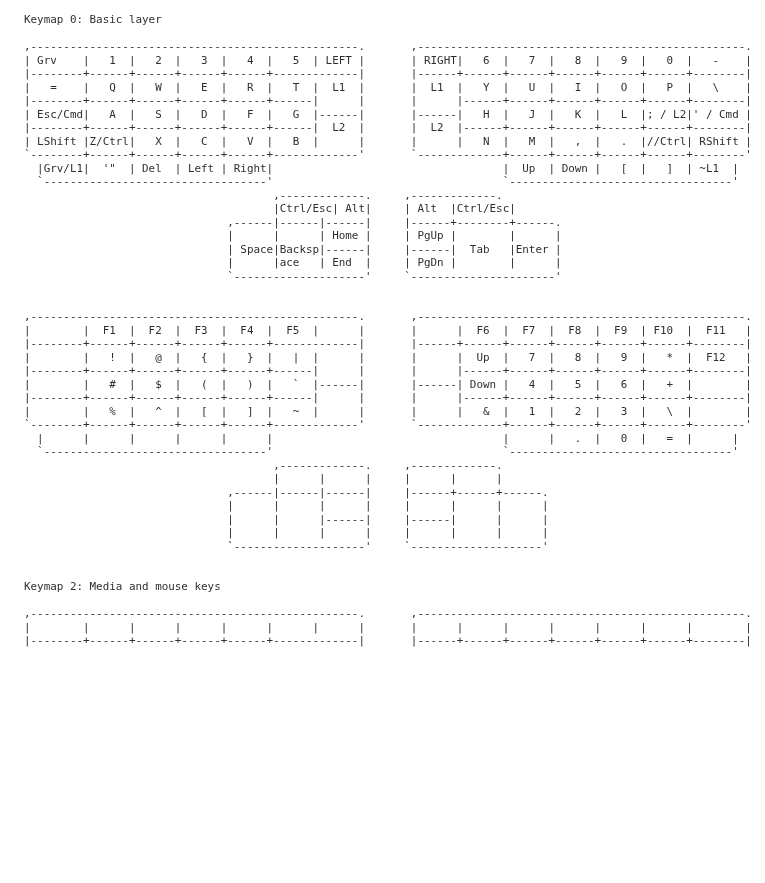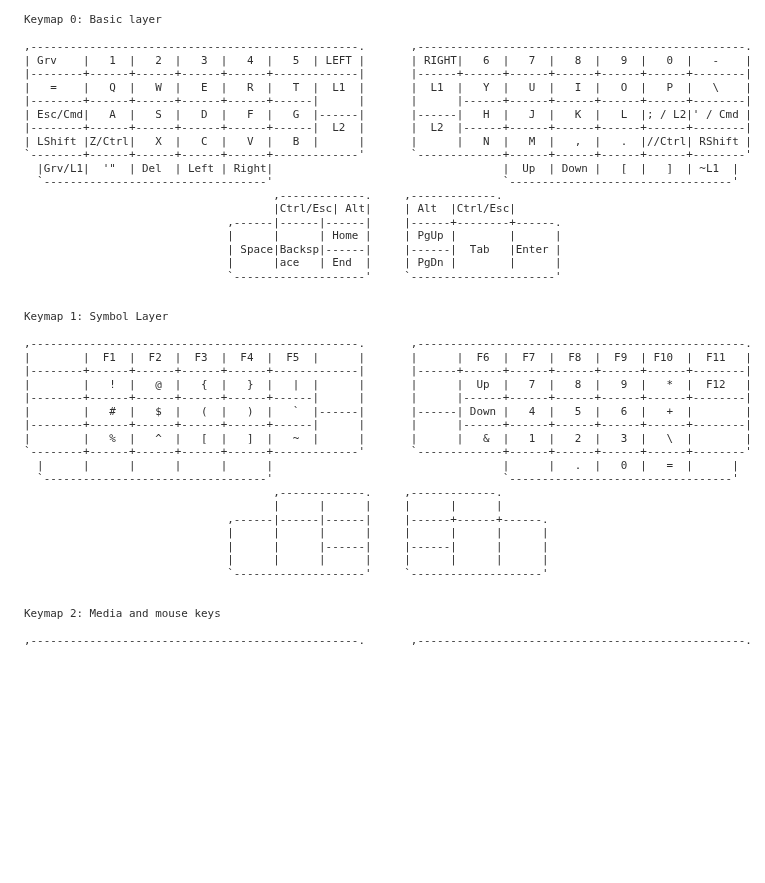--- a/index.html
+++ b/index.html
@@ -55,21 +55,20 @@
                                       ,-------------.     ,-------------.
                                       |Ctrl/Esc| Alt|     | Alt  |Ctrl/Esc|
                                ,------|------|------|     |------+--------+------.
                                |      |      | Home |     | PgUp |        |      |
                                | Space|Backsp|------|     |------|  Tab   |Enter |
                                |      |ace   | End  |     | PgDn |        |      |
                                `--------------------'     `----------------------'</pre>
   </section>
 
   <section class="km-section">
-    <div class="km-title">Keymap 1: Symbol Layer</div>
     <pre class="km-art">,--------------------------------------------------.       ,--------------------------------------------------.
 |        |  F1  |  F2  |  F3  |  F4  |  F5  |      |       |      |  F6  |  F7  |  F8  |  F9  | F10  |  F11   |
 |--------+------+------+------+------+-------------|       |------+------+------+------+------+------+--------|
 |        |   !  |   @  |   {  |   }  |   |  |      |       |      |  Up  |   7  |   8  |   9  |   *  |  F12   |
 |--------+------+------+------+------+------|      |       |      |------+------+------+------+------+--------|
 |        |   #  |   $  |   (  |   )  |   `  |------|       |------| Down |   4  |   5  |   6  |   +  |        |
 |--------+------+------+------+------+------|      |       |      |------+------+------+------+------+--------|
 |        |   %  |   ^  |   [  |   ]  |   ~  |      |       |      |   &amp;  |   1  |   2  |   3  |   \  |        |
 `--------+------+------+------+------+-------------'       `-------------+------+------+------+------+--------'
   |      |      |      |      |      |                                   |      |   .  |   0  |   =  |      |

